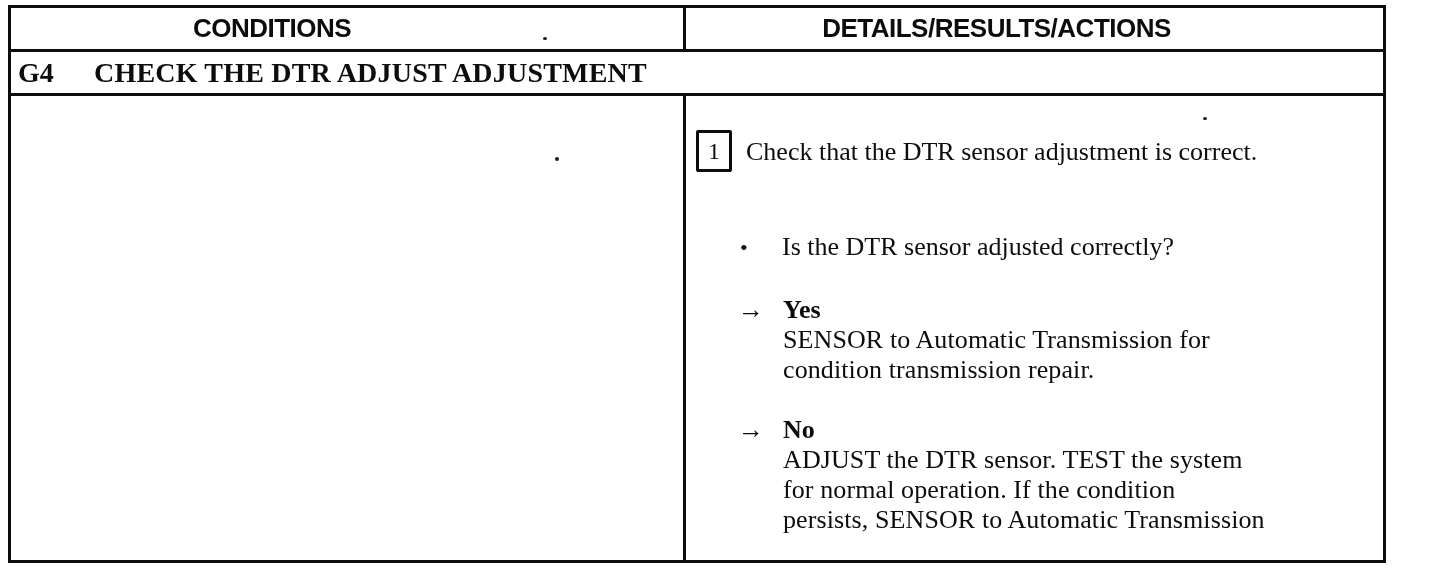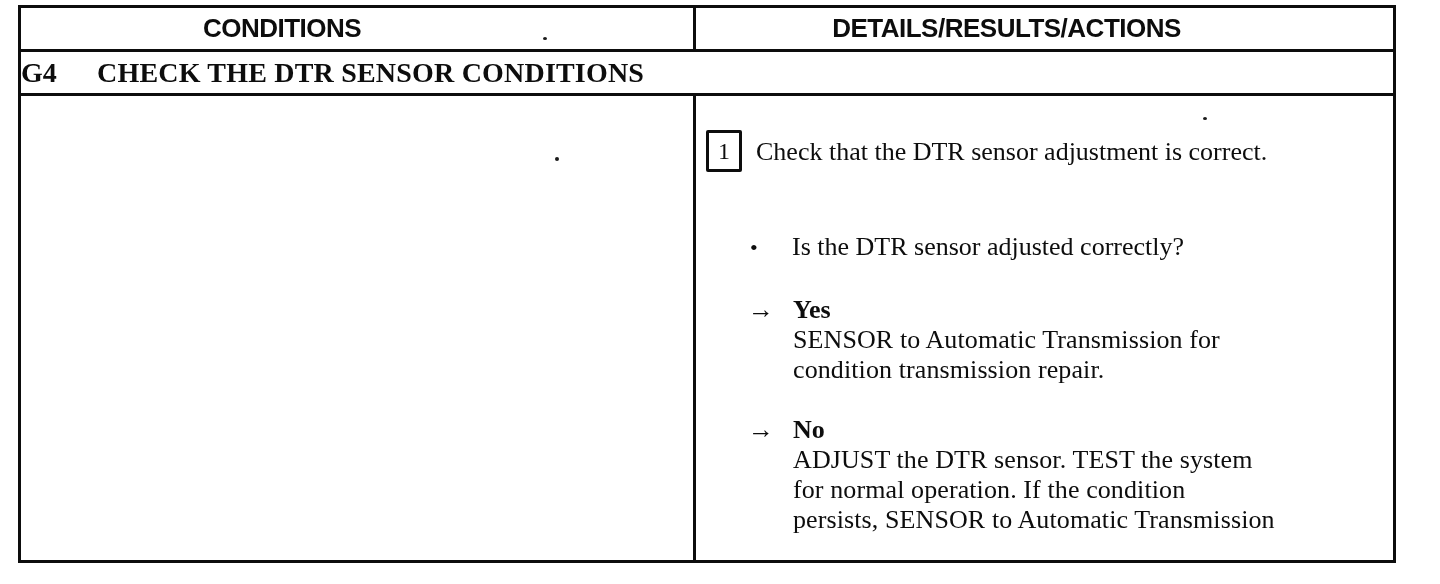--- a/index.html
+++ b/index.html
@@ -13,21 +13,21 @@
   }
   .page {
     position: relative;
     width: 1440px;
     height: 584px;
     background: #ffffff;
     overflow: hidden;
   }
   .doc-table {
     position: absolute;
-    left: 18px;
+    left: 8px;
     top: 5px;
     width: 1378px;
     height: 558px;
     border: 3px solid #0d0d0d;
     box-sizing: border-box;
     display: flex;
     flex-direction: column;
     background: #ffffff;
   }
   .header-row {
@@ -59,20 +59,21 @@
     height: 41px;
     border-bottom: 3px solid #0d0d0d;
     display: flex;
     align-items: center;
     flex: none;
     font-family: "Liberation Serif", serif;
     font-weight: bold;
     font-size: 28px;
   }
   .section-id {
+    margin-left: 7px;
     width: 76px;
     flex: none;
   }
   .section-title {
     letter-spacing: 0.2px;
   }
   .body-row {
     flex: 1;
     display: flex;
     overflow: hidden;
@@ -156,21 +157,21 @@
 
   <div class="doc-table">
 
     <div class="header-row">
       <div class="header-cell left">CONDITIONS</div>
       <div class="header-cell right">DETAILS/RESULTS/ACTIONS</div>
     </div>
 
     <div class="section-row">
       <span class="section-id">G4</span>
-      <span class="section-title">CHECK THE DTR SENSOR CONDITIONS</span>
+      <span class="section-title">CHECK THE DTR ADJUST ADJUSTMENT</span>
     </div>
 
     <div class="body-row">
 
       <div class="conditions-cell"></div>
 
       <div class="details-cell">
 
         <div class="step-row">
           <span class="step-box">

